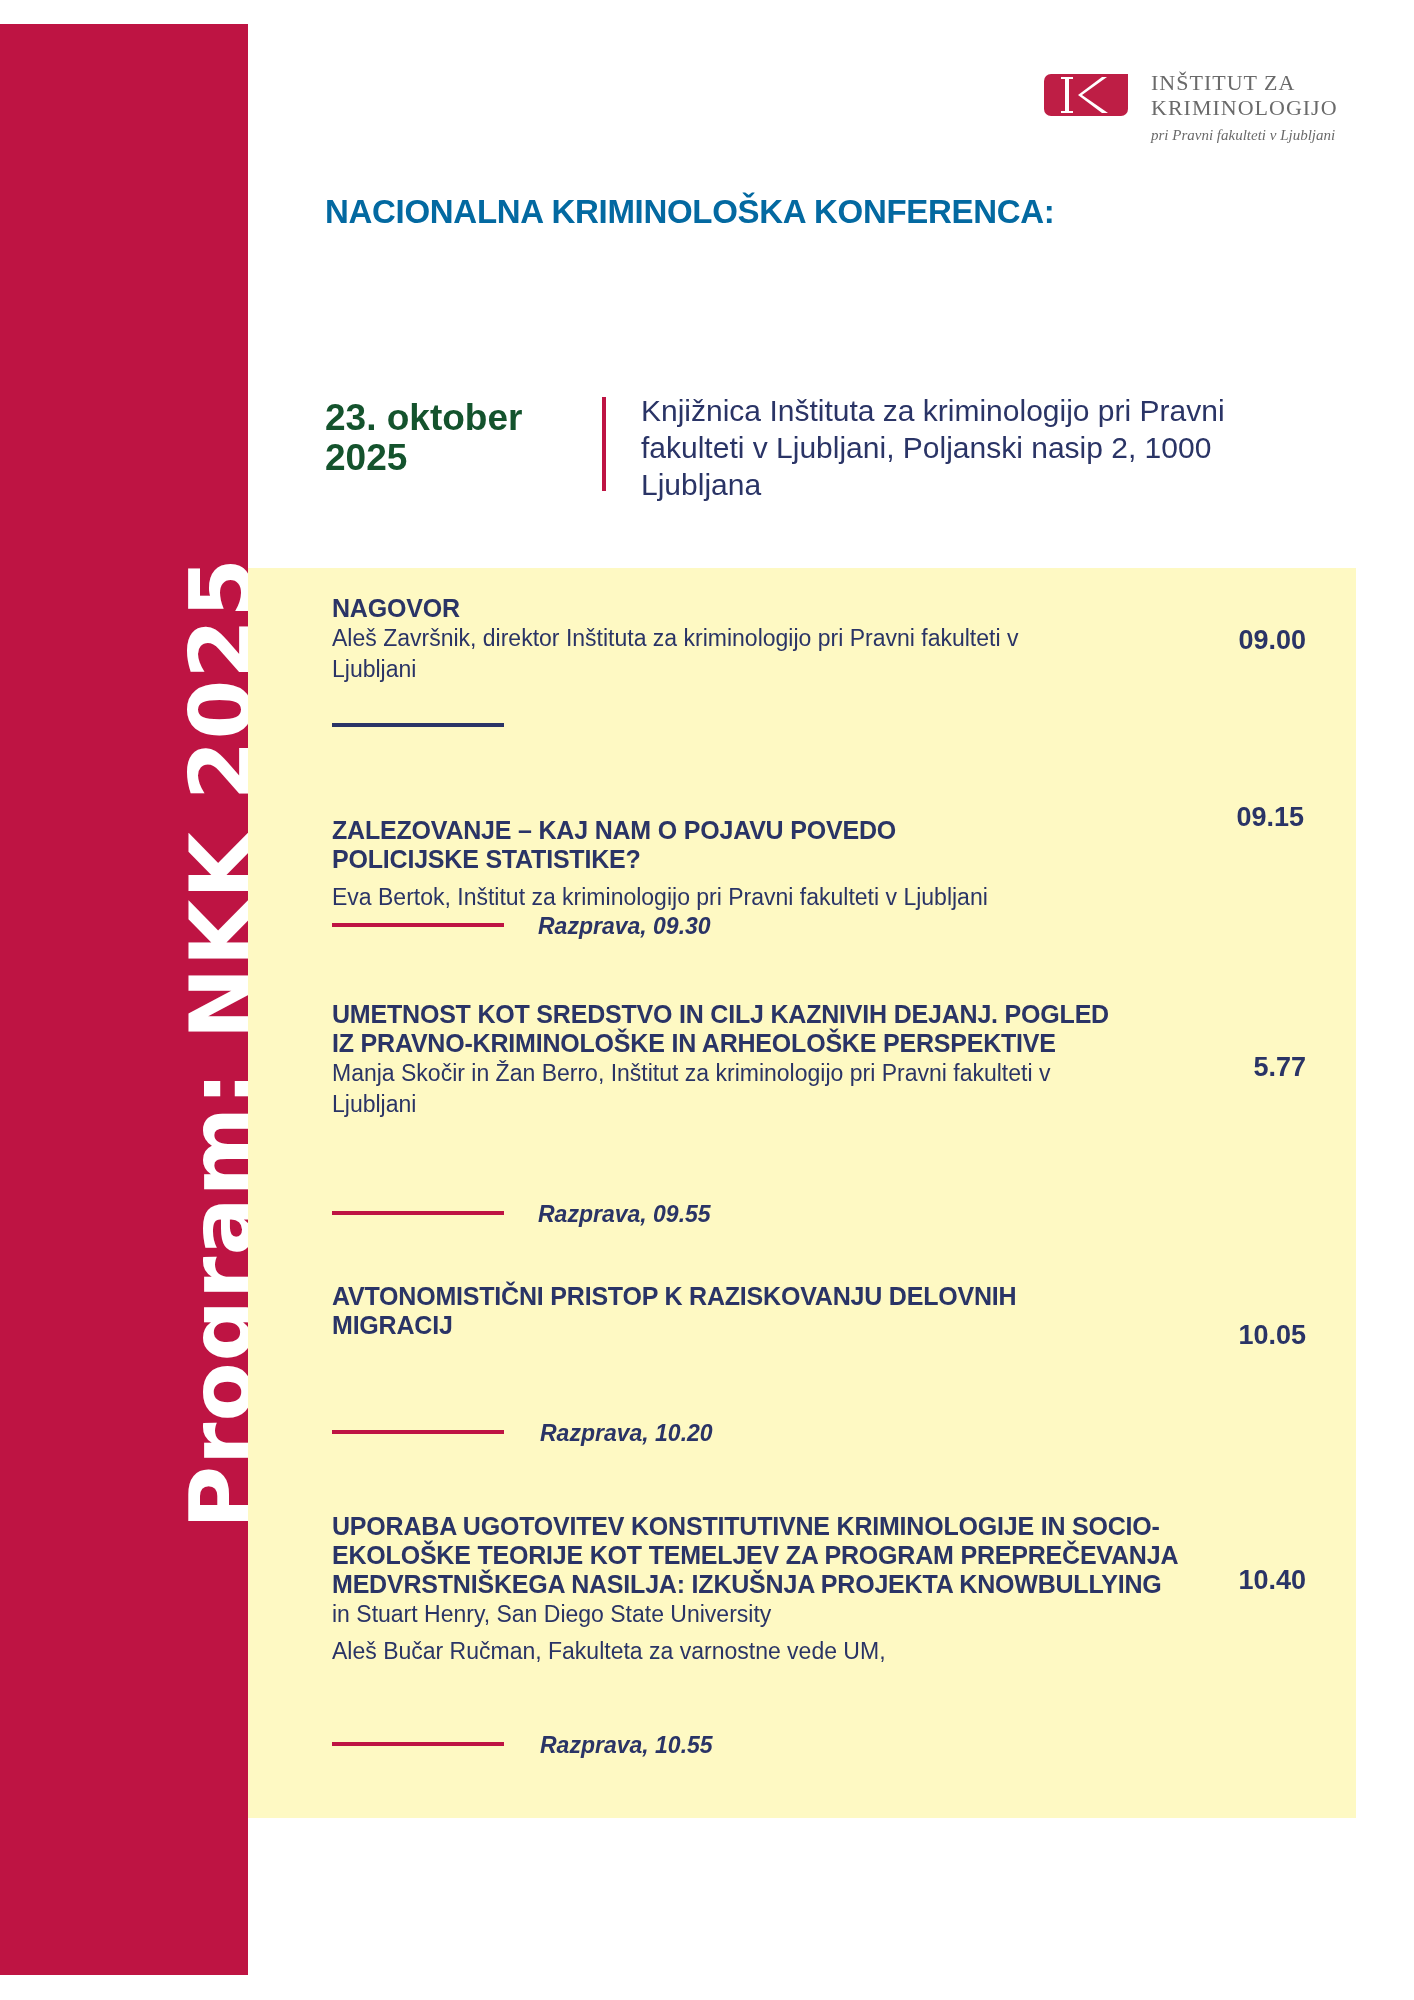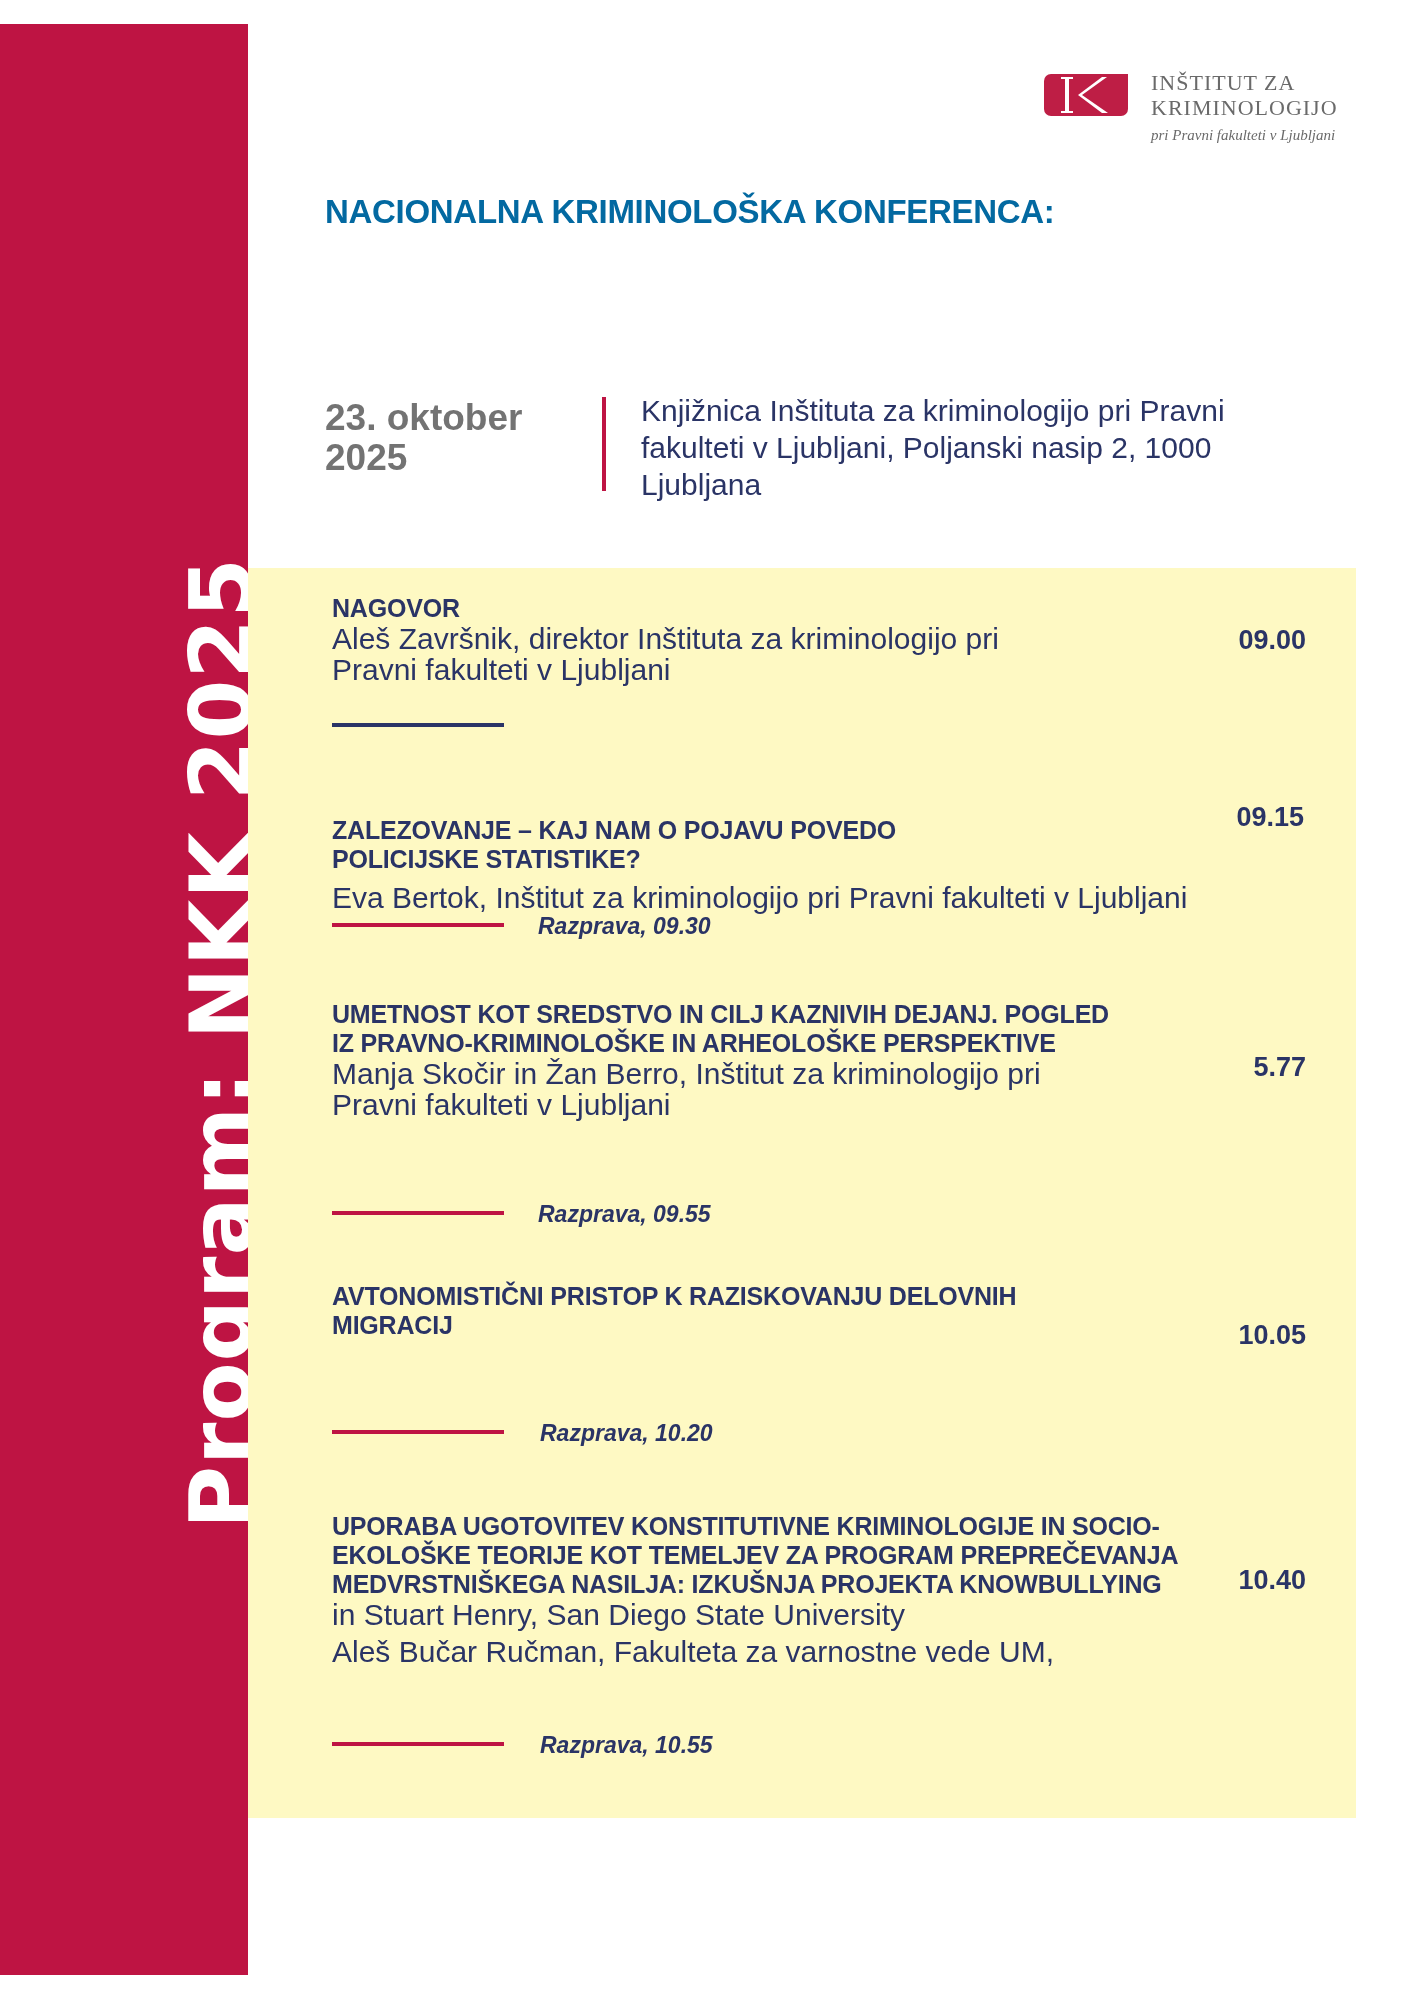--- a/index.html
+++ b/index.html
@@ -47,41 +47,41 @@
       letter-spacing: -0.3px;
     }
     .conf-subtitle {
       font-weight: bold; font-size: 35px; line-height: 46px; color: #2a3466;
       text-align: justify; text-align-last: left; margin-top: 6px; width: 975px;
     }
 
     .meta { position: absolute; left: 325px; top: 396px; width: 1000px; height: 100px; }
     .date {
       position: absolute; left: 0; top: 2px; font-weight: bold; font-size: 37px;
-      line-height: 40px; color: #737373; width: 260px;
+      line-height: 40px; color: #14532d; width: 260px;
     }
     .meta-divider {
       position: absolute; left: 277px; top: 1px; width: 4px; height: 94px; background: #be1443;
     }
     .location {
       position: absolute; left: 316px; top: -4px; font-size: 30px; line-height: 37px;
       color: #2a3466; width: 680px;
     }
 
     .program {
       position: absolute; left: 248px; top: 568px; width: 1108px; height: 1250px;
       background: #fef9c3;
     }
     .session { position: absolute; left: 84px; width: 1000px; }
     .session-title {
       font-weight: bold; font-size: 25px; line-height: 29px; color: #2a3466;
       width: 880px; letter-spacing: -0.2px;
     }
     .session-speakers {
-      font-size: 30px; line-height: 31px; color: #2a3466; width: 880px;
+      font-size: 23px; line-height: 31px; color: #2a3466; width: 880px;
     }
     .session-time {
       position: absolute; right: 50px; font-weight: bold; font-size: 27px; color: #2a3466;
       line-height: 1; text-align: right;
     }
     .divider { position: absolute; left: 84px; height: 4px; width: 172px; }
     .divider.navy { background: #2a3466; }
     .divider.red { background: #be1443; }
     .discussion {
       position: absolute; left: 290px; font-weight: bold; font-style: italic;

